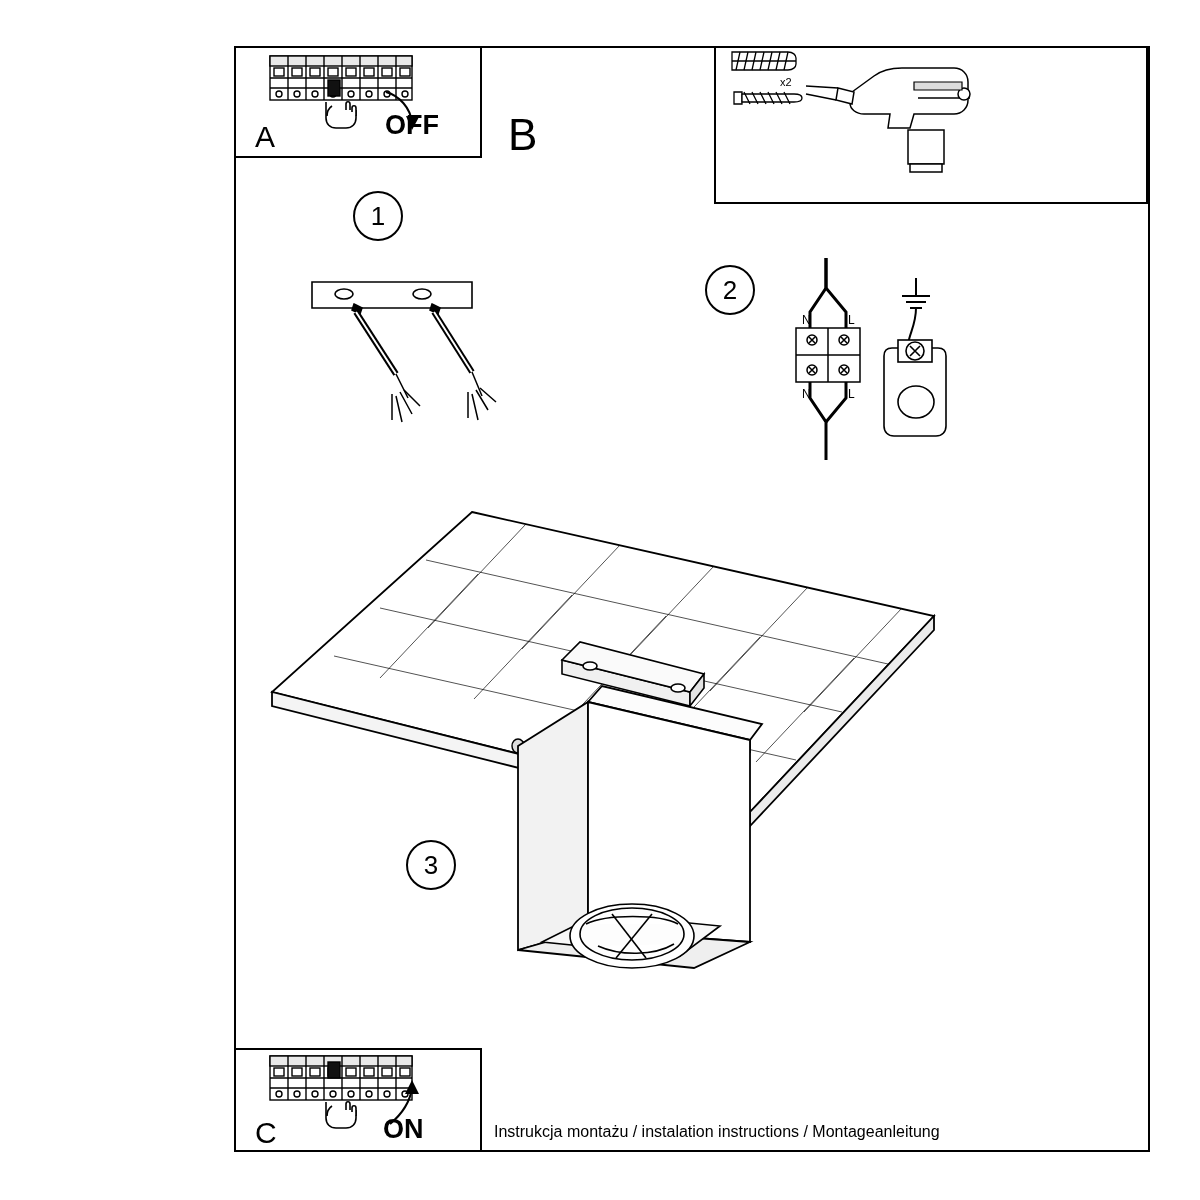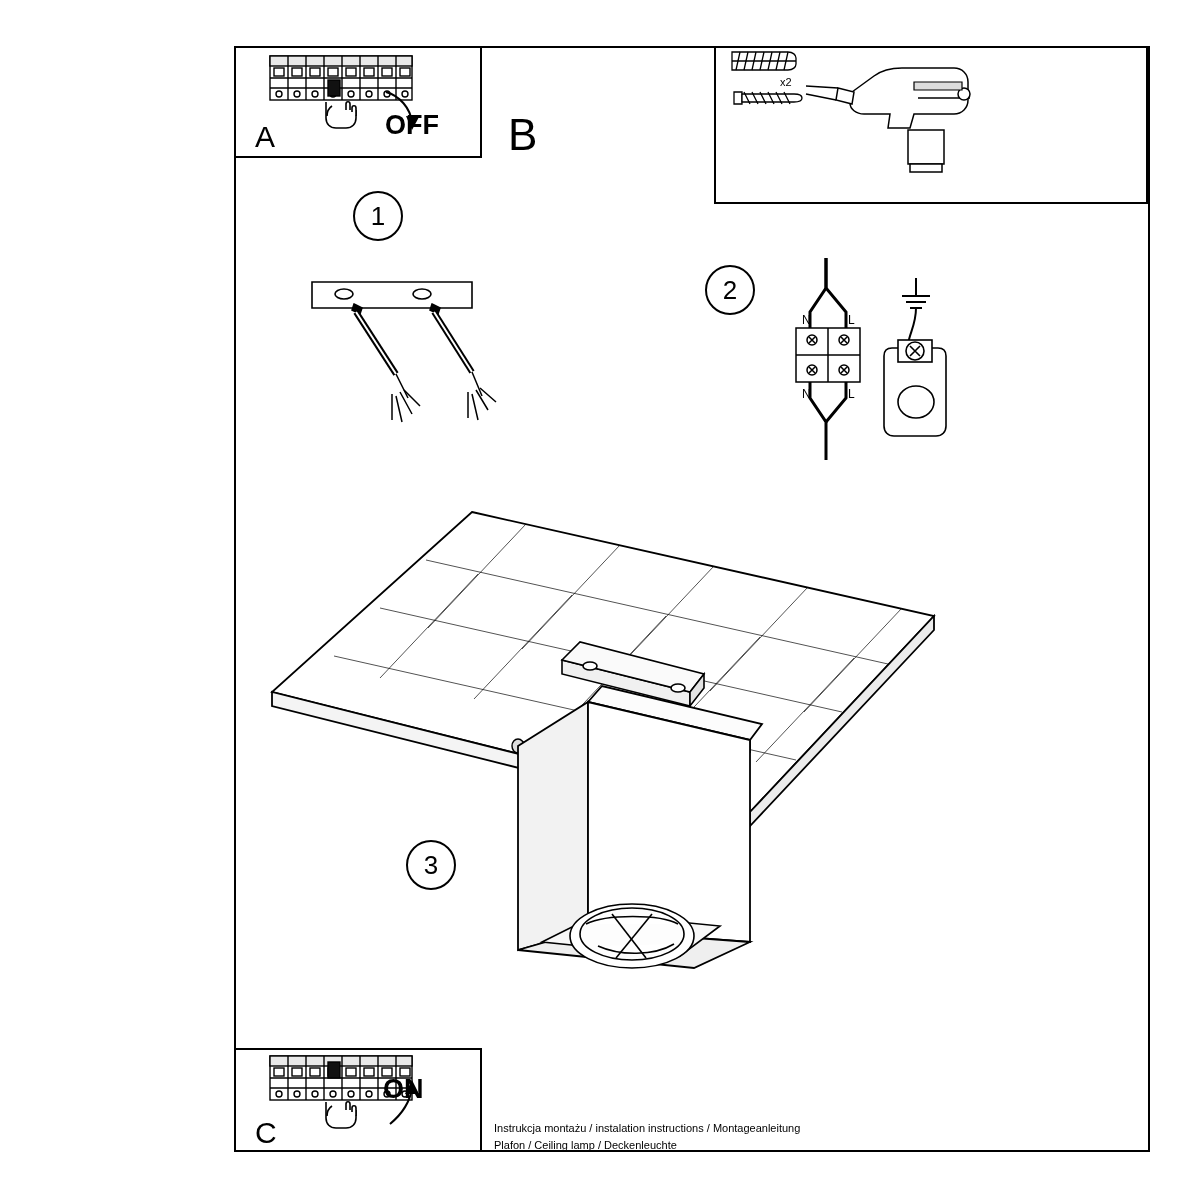--- a/index.html
+++ b/index.html
@@ -86,40 +86,40 @@
   }
   #letter-a { left: 255px; top: 122px; }
   #letter-b { left: 508px; top: 113px; font-size: 44px; }
   #letter-c { left: 255px; top: 1118px; }
   .word {
     position: absolute;
     font-size: 27px;
     font-weight: bold;
   }
   #word-off { left: 385px; top: 110px; }
-  #word-on { left: 383px; top: 1074px; }
+  #word-on { left: 383px; top: 1114px; }
   .circle-num {
     position: absolute;
     width: 50px;
     height: 50px;
     border: 2px solid #000;
     border-radius: 50%;
     box-sizing: border-box;
     font-size: 26px;
     display: flex;
     align-items: center;
     justify-content: center;
     background: #fff;
   }
   #num-1 { left: 353px; top: 191px; }
   #num-2 { left: 705px; top: 265px; }
   #num-3 { left: 406px; top: 840px; }
   .caption {
     position: absolute;
-    font-size: 11px;
+    font-size: 16px;
     line-height: 1.55;
     white-space: nowrap;
   }
   #caption-block { left: 494px; top: 1120px; }
   svg { display: block; }
   .art {
     position: absolute;
     pointer-events: none;
   }
   .lbl {
@@ -417,16 +417,15 @@
         <path d="M128 74 C140 64 148 52 150 38"></path>
       </g>
       <polygon points="150,30 143,44 157,44" fill="#000"></polygon>
     </svg>
   </div>
   <div class="step-letter" id="letter-c">C</div>
   <div class="word" id="word-on">ON</div>
 
   <div class="caption" id="caption-block">
     <div>Instrukcja montażu / instalation instructions / Montageanleitung</div>
-    <div>Plafon / Ceiling lamp / Deckenleuchte</div>
   </div>
 
 </div>
 
 </body></html>

